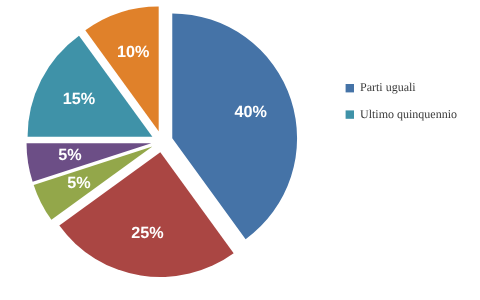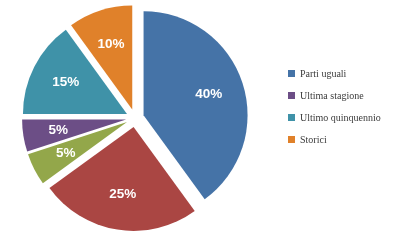--- a/index.html
+++ b/index.html
@@ -86,26 +86,18 @@
         </g>
     </svg>
   </div>
 
   <div id="legend">
       <div class="legend-row">
         <span class="legend-swatch" style="background: rgb(69, 115, 167);"></span>
         <span class="legend-label">Parti uguali</span>
       </div>
       <div class="legend-row">
-        <span class="legend-swatch" style="background: rgb(108, 78, 134);"></span>
-        <span class="legend-label">Ultima stagione</span>
-      </div>
-      <div class="legend-row">
         <span class="legend-swatch" style="background: rgb(63, 146, 168);"></span>
         <span class="legend-label">Ultimo quinquennio</span>
-      </div>
-      <div class="legend-row">
-        <span class="legend-swatch" style="background: rgb(224, 129, 42);"></span>
-        <span class="legend-label">Storici</span>
       </div>
     </div>
 
 </div>
 
 </body></html>

